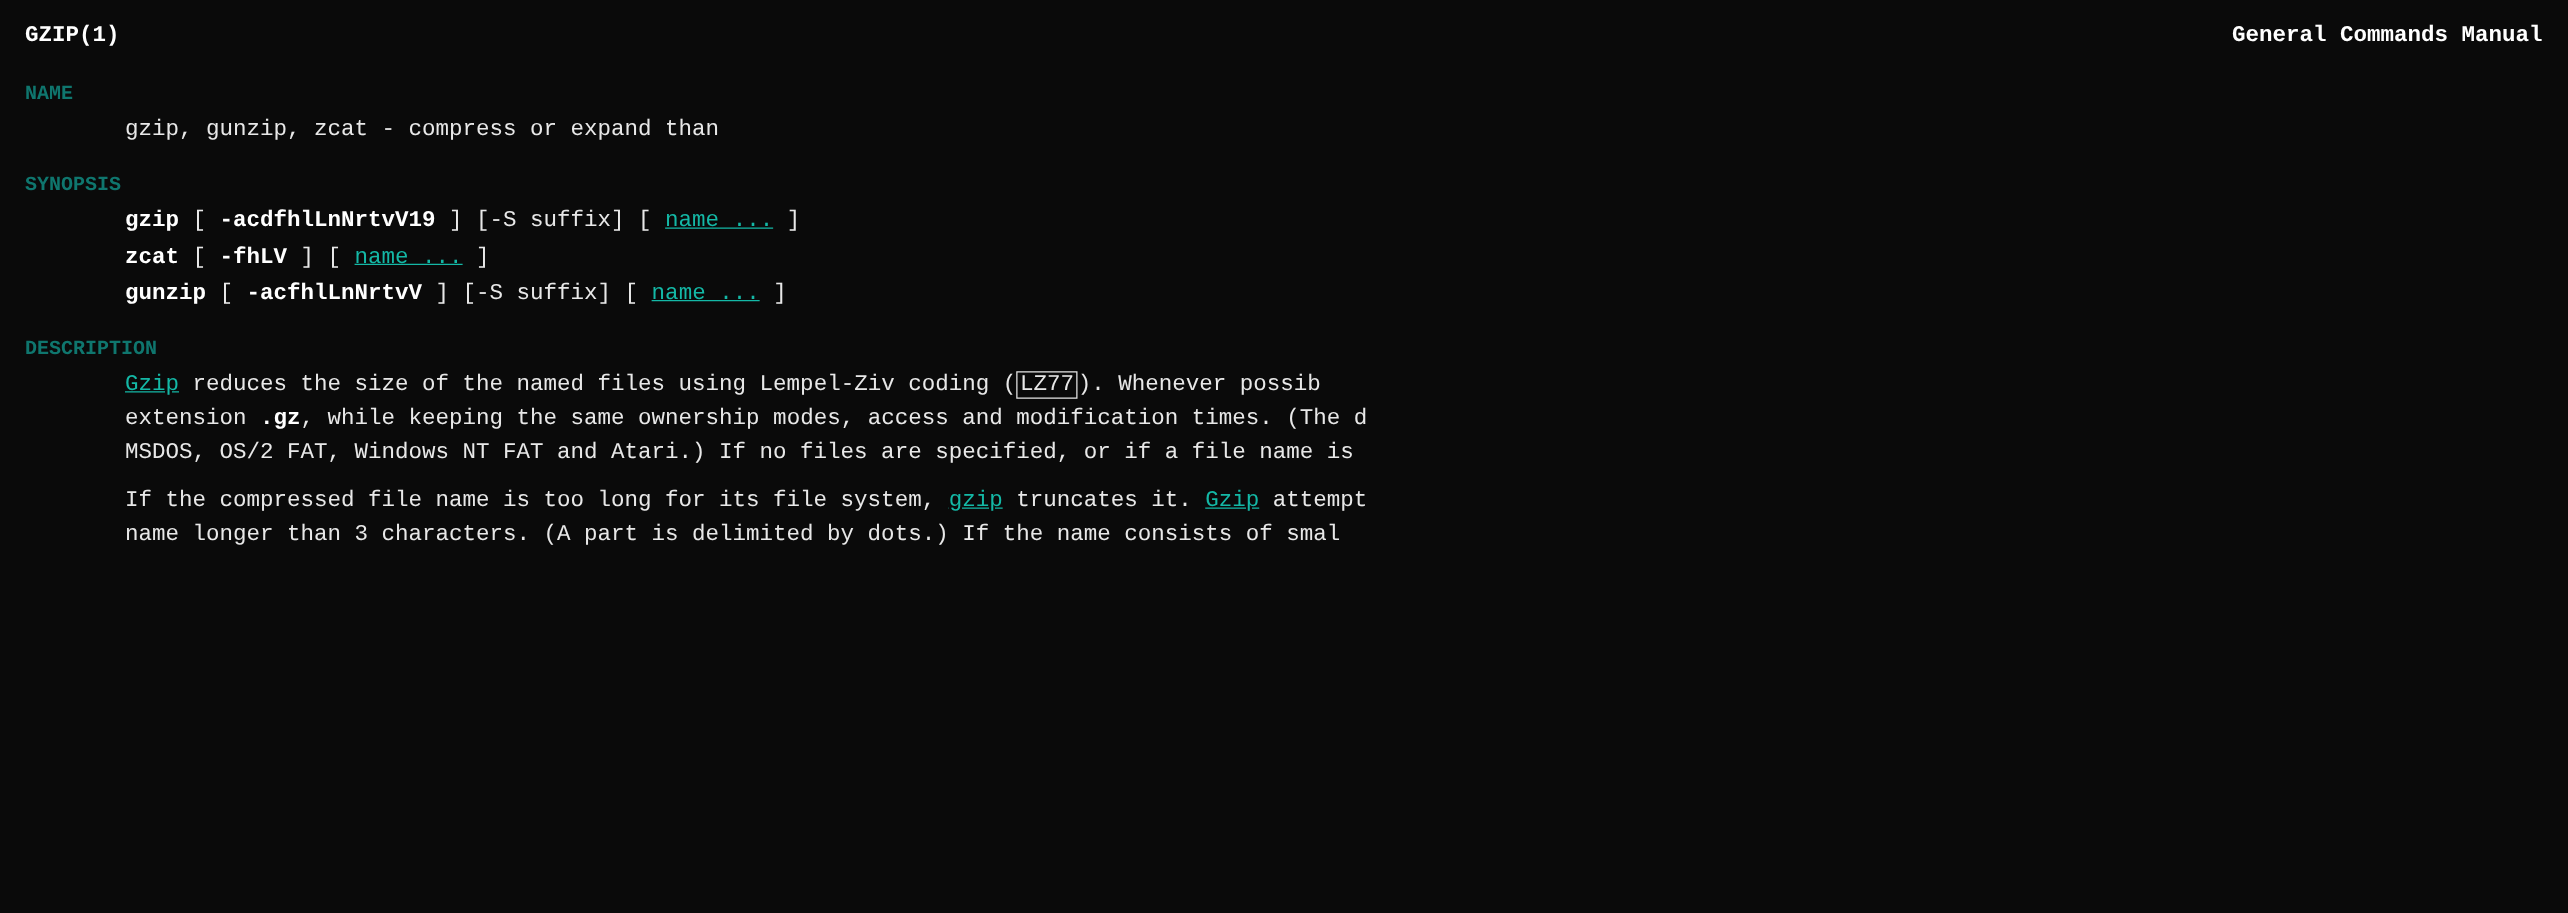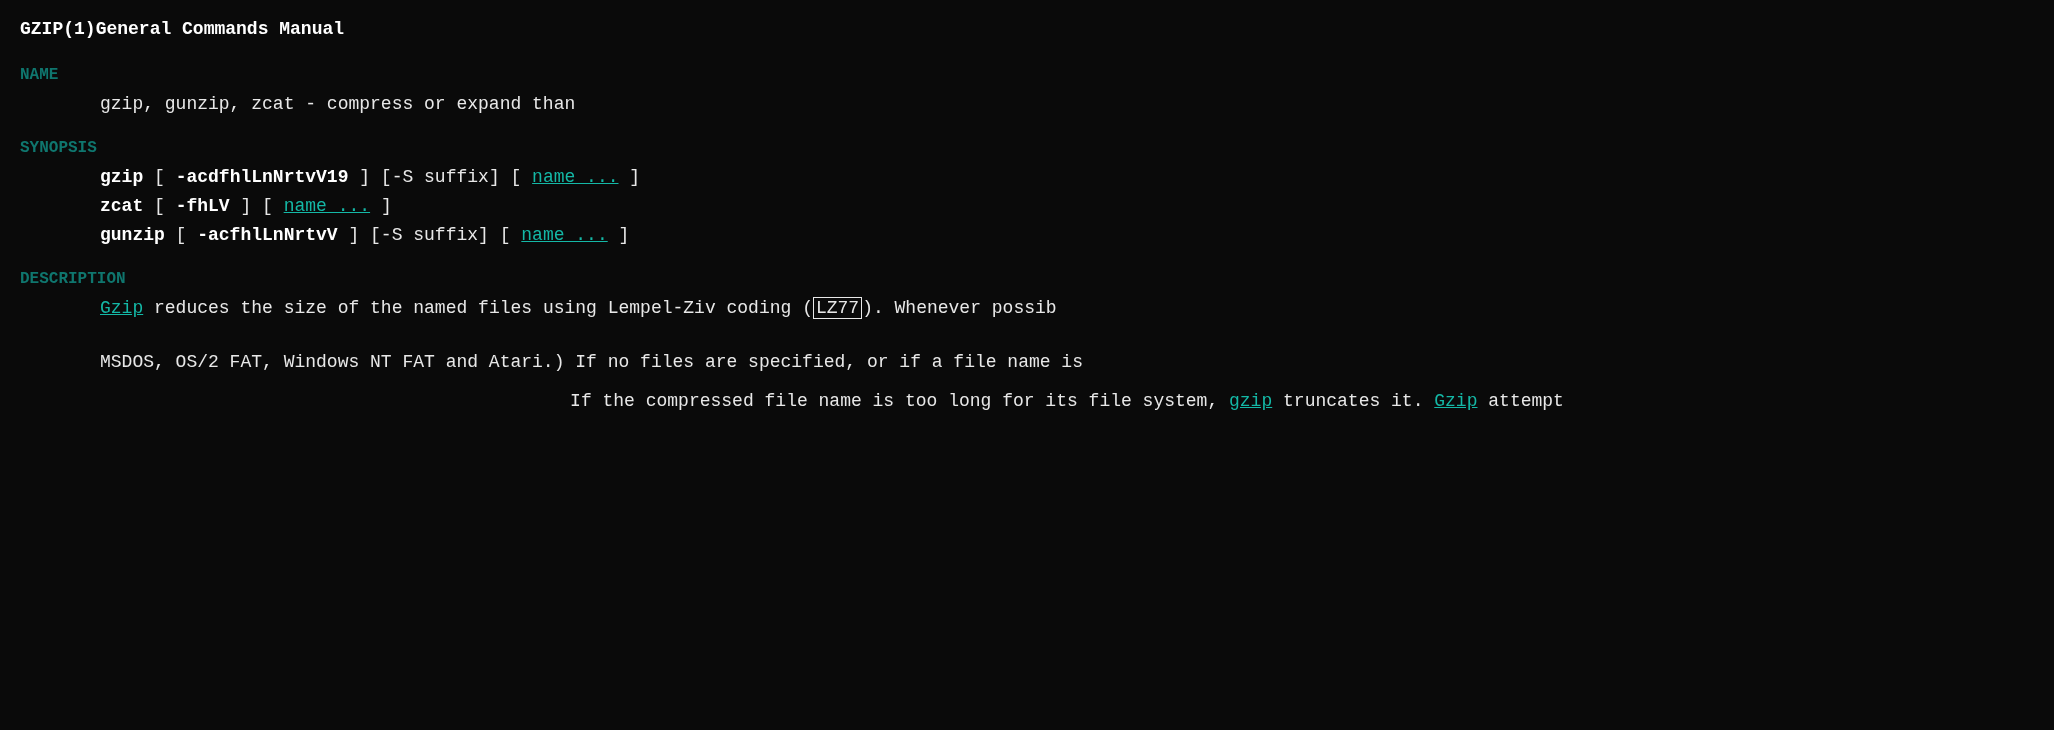--- a/index.html
+++ b/index.html
@@ -19,20 +19,21 @@
       width: 2054px;
       min-height: 730px;
     }
 
     .man-page {
       width: 100%;
     }
 
     .header-line {
       display: flex;
+      justify-content: space-between;
       margin-bottom: 20px;
       font-weight: bold;
       font-size: 18px;
     }
 
     .section-title {
       font-weight: bold;
       margin-top: 18px;
       margin-bottom: 4px;
       font-size: 16px;
@@ -68,21 +69,20 @@
     .description-para {
       padding-left: 80px;
       margin-bottom: 12px;
       color: #e8e8e8;
     }
 
     .description-para2 {
       padding-left: 80px;
       margin-top: 8px;
       color: #e8e8e8;
-      text-align: center;
     }
   </style>
 </head>
 <body>
 
 <div class="man-page">
 
   <div class="header-line">
     <span class="bold-text">GZIP(1)</span>
     <span class="bold-text">General Commands Manual</span>
@@ -108,24 +108,26 @@
         <span class="bold-text">gunzip</span><span> [ <span class="bold-text">-acfhlLnNrtvV</span> ] [-S suffix] [ </span><span class="underline-text">name ...</span><span>  ]</span>
       </span>
     </div>
   </div>
 
   <div style="margin-top:16px;">
     <div class="section-title">DESCRIPTION</div>
     <div class="description-para">
       <span class="underline-text">Gzip</span><span>  reduces  the  size  of the named files using Lempel-Ziv coding (<span class="highlight-box">LZ77</span>).  Whenever possib</span>
       <br>
+      <span>extension <span class="bold-text">.gz</span>, while keeping the same ownership modes, access and modification times.  (The d</span>
       <br>
       <span>MSDOS,  OS/2 FAT, Windows NT FAT and Atari.)  If no files are specified, or if a file name is</span>
       <br>
     </div>
 
     <div class="description-para2">
       <span>If the compressed file name is too long for its file system, <span class="underline-text">gzip</span> truncates it.  <span class="underline-text">Gzip</span> attempt</span>
       <br>
+      <span>name  longer  than 3 characters.  (A part is delimited by dots.)  If the name consists of smal</span>
     </div>
   </div>
 
 </div>
 
 </body></html>

